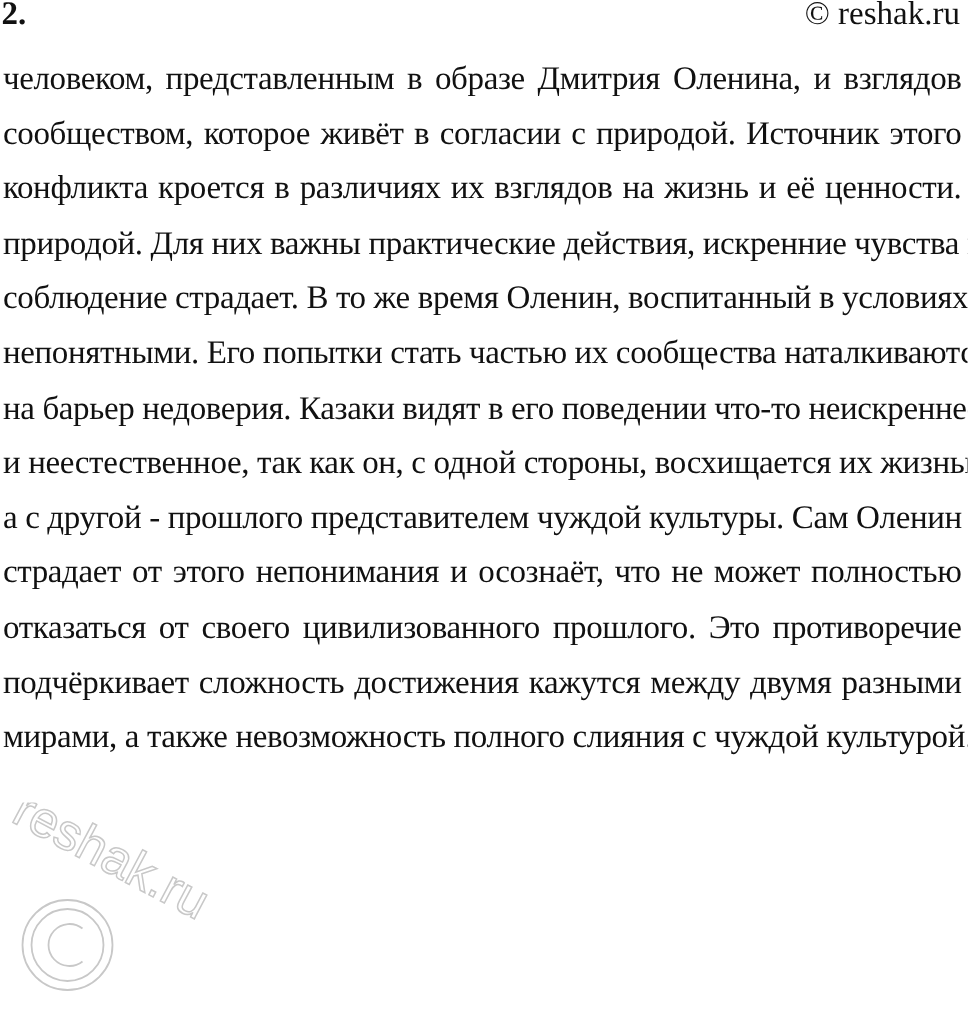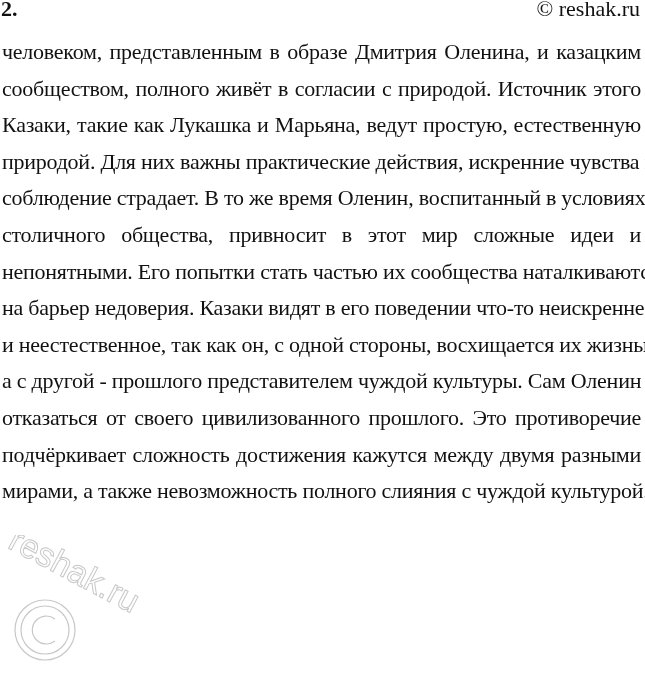--- a/index.html
+++ b/index.html
@@ -62,30 +62,30 @@
   </style>
 </head>
 <body>
 
 <div class="header">
   <span class="task-number">2.</span>
   <span class="copyright">© reshak.ru</span>
 </div>
 
 <div class="body-text">
-  <span class="line">человеком, представленным в образе Дмитрия Оленина, и казацким</span>
-  <span class="line">сообществом, полного живёт в согласии с природой. Источник этого</span>
-  <span class="line">Казаки, такие как Лукашка и Марьяна, ведут простую, естественную</span>
+  <span class="line">человеком, представленным в образе Дмитрия Оленина, и взглядов</span>
+  <span class="line">сообществом, которое живёт в согласии с природой. Источник этого</span>
+  <span class="line">конфликта кроется в различиях их взглядов на жизнь и её ценности.</span>
   <span class="line">природой. Для них важны практические действия, искренние чувства и</span>
   <span class="line">соблюдение страдает. В то же время Оленин, воспитанный в условиях</span>
-  <span class="line">столичного общества, привносит в этот мир сложные идеи и</span>
   <span class="line">непонятными. Его попытки стать частью их сообщества наталкиваются</span>
   <span class="line">на барьер недоверия. Казаки видят в его поведении что-то неискреннее</span>
   <span class="line">и неестественное, так как он, с одной стороны, восхищается их жизнью,</span>
   <span class="line">а с другой - прошлого представителем чуждой культуры. Сам Оленин</span>
+  <span class="line">страдает от этого непонимания и осознаёт, что не может полностью</span>
   <span class="line">отказаться от своего цивилизованного прошлого. Это противоречие</span>
   <span class="line">подчёркивает сложность достижения кажутся между двумя разными</span>
   <span class="line">мирами, а также невозможность полного слияния с чуждой культурой.</span>
 </div>
 
 <div class="watermark">
   <svg width="150" height="150" viewBox="0 0 150 150">
     <g fill="none" stroke="#c8c8c8" stroke-width="1.2">
       <circle cx="45" cy="95" r="30"></circle>
       <circle cx="45" cy="95" r="24"></circle>

